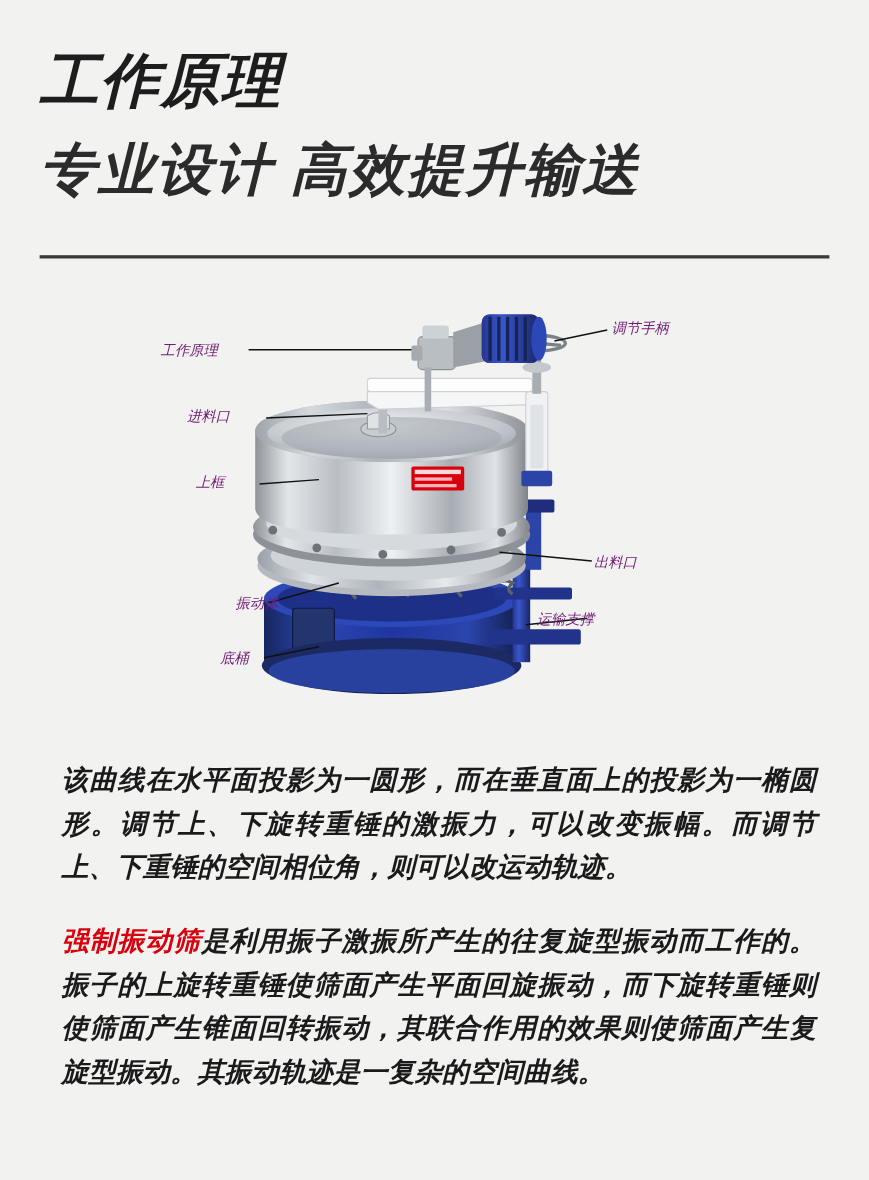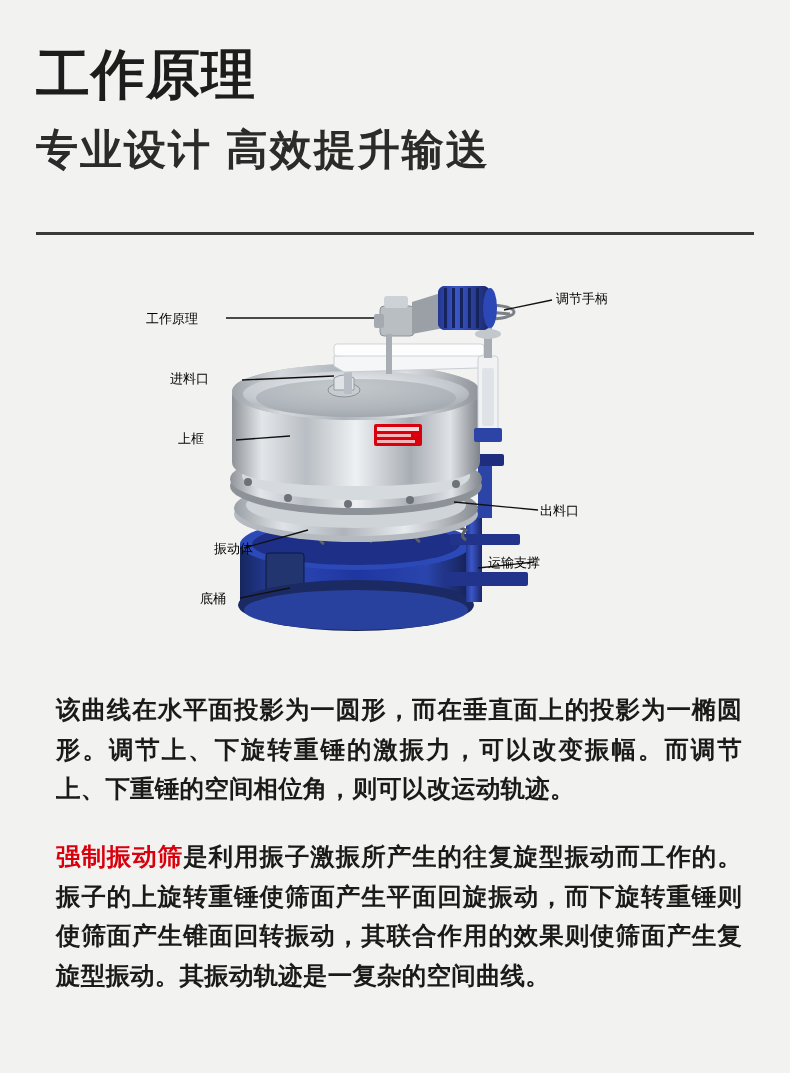--- a/index.html
+++ b/index.html
@@ -8,20 +8,21 @@
     height: 1073px;
     background: #f2f2f0;
     font-family: "Liberation Sans", sans-serif;
     overflow: hidden;
   }
   .page {
     position: relative;
     width: 790px;
     height: 1073px;
     background: #f2f2f0;
+    font-style: italic;
   }
 
   
   .header {
     position: absolute;
     left: 0; top: 0;
     width: 790px;
     padding: 46px 40px 0 36px;
   }
   .eyebrow {
@@ -37,21 +38,21 @@
   }
   .title-main {
     font-size: 54px;
     font-weight: bold;
     color: #1d1d1d;
     letter-spacing: 1px;
     line-height: 1.05;
   }
   .title-sub {
     margin-top: 24px;
-    font-size: 42px;
+    font-size: 51px;
     font-weight: bold;
     color: #2b2b2b;
     letter-spacing: 2px;
     line-height: 1.1;
   }
   .rule {
     position: absolute;
     left: 36px;
     top: 232px;
     width: 718px;
@@ -65,21 +66,21 @@
     left: 148px;
     top: 272px;
     width: 500px;
     height: 378px;
   }
   .figure svg { display: block; }
 
   .lbl {
     position: absolute;
     font-size: 13px;
-    color: #000000;
+    color: #701a75;
     white-space: nowrap;
     font-family: "Liberation Sans", sans-serif;
   }
 
   
   .body {
     position: absolute;
     left: 56px;
     top: 690px;
     width: 686px;

